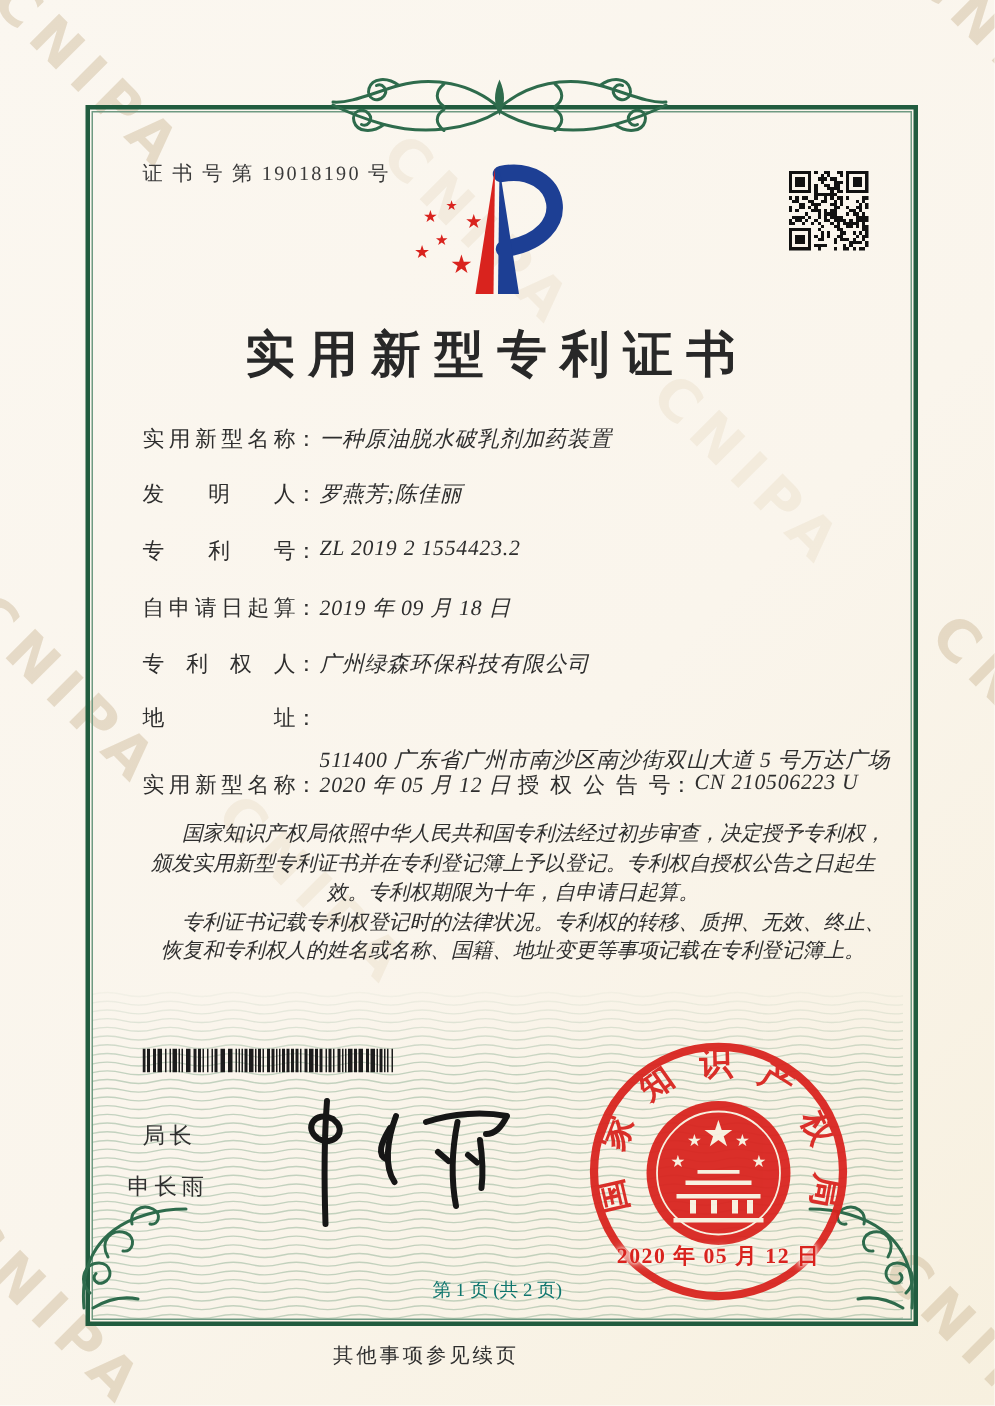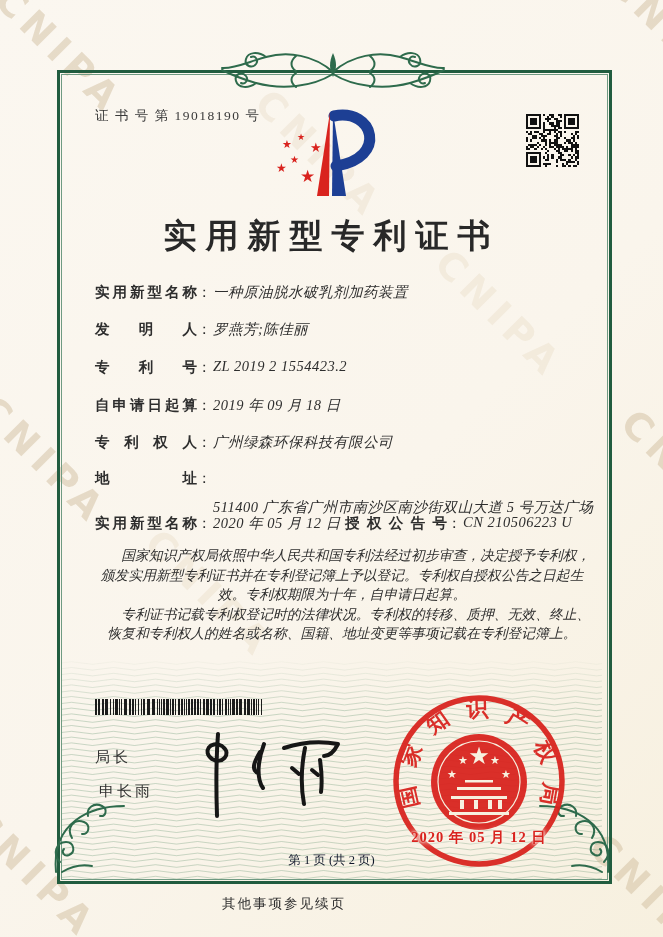--- a/index.html
+++ b/index.html
@@ -39,41 +39,41 @@
   .corner-br{left:536px;top:796px;transform:scaleX(-1);}
   
   .cert-no{position:absolute;left:95px;top:107px;z-index:2;font-size:13.5px;letter-spacing:1.5px;color:#3a3a3a;}
   .logo{position:absolute;left:268px;top:106px;width:122px;height:94px;z-index:2;}
   .qr{position:absolute;left:526px;top:114px;width:53px;height:53px;z-index:2;}
   .title{
     position:absolute;left:57px;top:199px;width:549px;z-index:2;text-align:center;
     font-size:33px;font-weight:bold;letter-spacing:9px;color:#282828;margin-top:15px;
   }
   .frow{position:absolute;left:95px;z-index:2;font-size:14.5px;color:#2e2e2e;}
-  .flabel{display:inline-block;width:102px;text-align:justify;text-align-last:justify;vertical-align:top;font-weight:bold;}
+  .flabel{display:inline-block;width:102px;text-align:justify;text-align-last:justify;vertical-align:top;}
   .fcolon{display:inline-block;width:16px;vertical-align:top;}
   .fvalue{display:inline-block;vertical-align:top;letter-spacing:0.5px;font-style:italic;}
   .addr-lines{width:382px;line-height:21px;}
   .addr-line{display:block;margin-top:28px;}
   .legal{
     position:absolute;left:88px;top:546px;width:508px;z-index:2;
     font-size:13.8px;font-style:italic;line-height:19.6px;color:#2e2e2e;
   }
   .legal p{margin:0;text-indent:2em;text-align:center;}
   .barcode{position:absolute;left:95px;top:699px;width:170px;height:16px;z-index:2;}
   .signoff-title{position:absolute;left:95px;top:748px;z-index:2;font-family:"Liberation Sans","DejaVu Sans",sans-serif;font-size:15px;letter-spacing:3px;}
-  .signoff-name{position:absolute;left:99px;top:782px;z-index:2;font-family:Liberation Serif, serif;font-size:15px;letter-spacing:3px;}
+  .signoff-name{position:absolute;left:85px;top:782px;z-index:2;font-family:Liberation Serif, serif;font-size:15px;letter-spacing:3px;}
   .signature{position:absolute;left:188px;top:724px;width:170px;height:102px;z-index:2;}
   .seal{position:absolute;left:390px;top:692px;width:178px;height:178px;z-index:4;opacity:0.94;}
   .seal-date{
     position:absolute;left:390px;top:828px;width:178px;z-index:5;text-align:center;
     color:var(--seal-red);font-weight:bold;font-size:14.5px;letter-spacing:1px;
     text-shadow:0 0 2px var(--paper),0 0 4px var(--paper),0 0 6px var(--paper);
   }
-  .page-indicator{position:absolute;left:57px;top:852px;width:549px;z-index:2;text-align:center;font-size:12.5px;color:#0f172a;}
+  .page-indicator{position:absolute;left:57px;top:852px;width:549px;z-index:2;text-align:center;font-size:12.5px;color:#0f766e;}
   .footer-note{position:absolute;left:0;top:895px;width:568px;z-index:2;text-align:center;font-size:13.5px;letter-spacing:2px;color:#2e2e2e;}
   svg{display:block;}
 </style>
 </head>
 <body>
 
 <span class="wm" style="left:-22px;top:28px;">CNIPA</span>
 <span class="wm" style="left:592px;top:12px;">CNIPA</span>
 <span class="wm" style="left:-38px;top:438px;">CNIPA</span>
 <span class="wm" style="left:604px;top:452px;">CNIPA</span>

